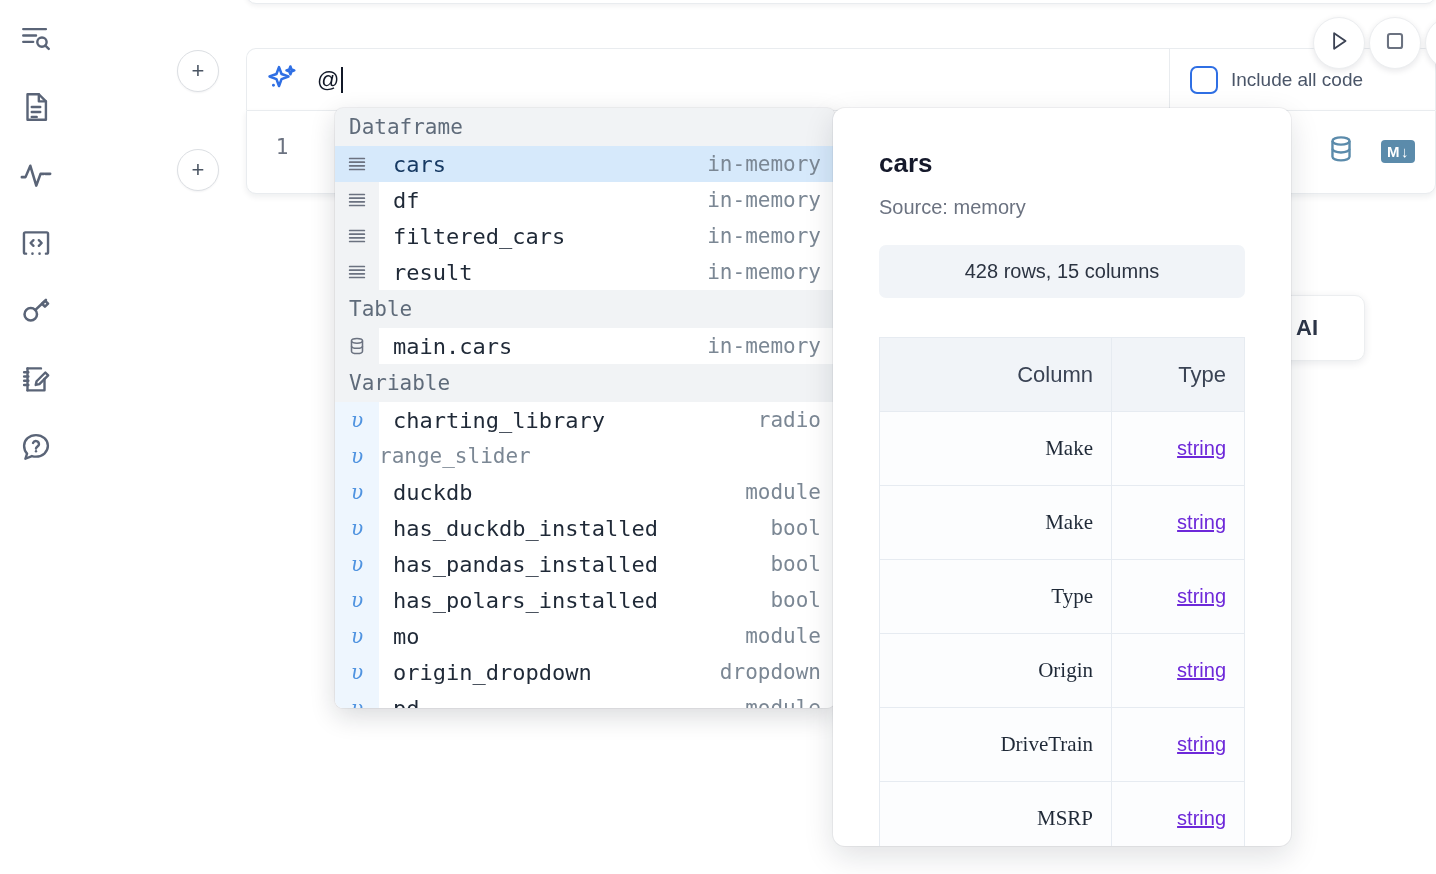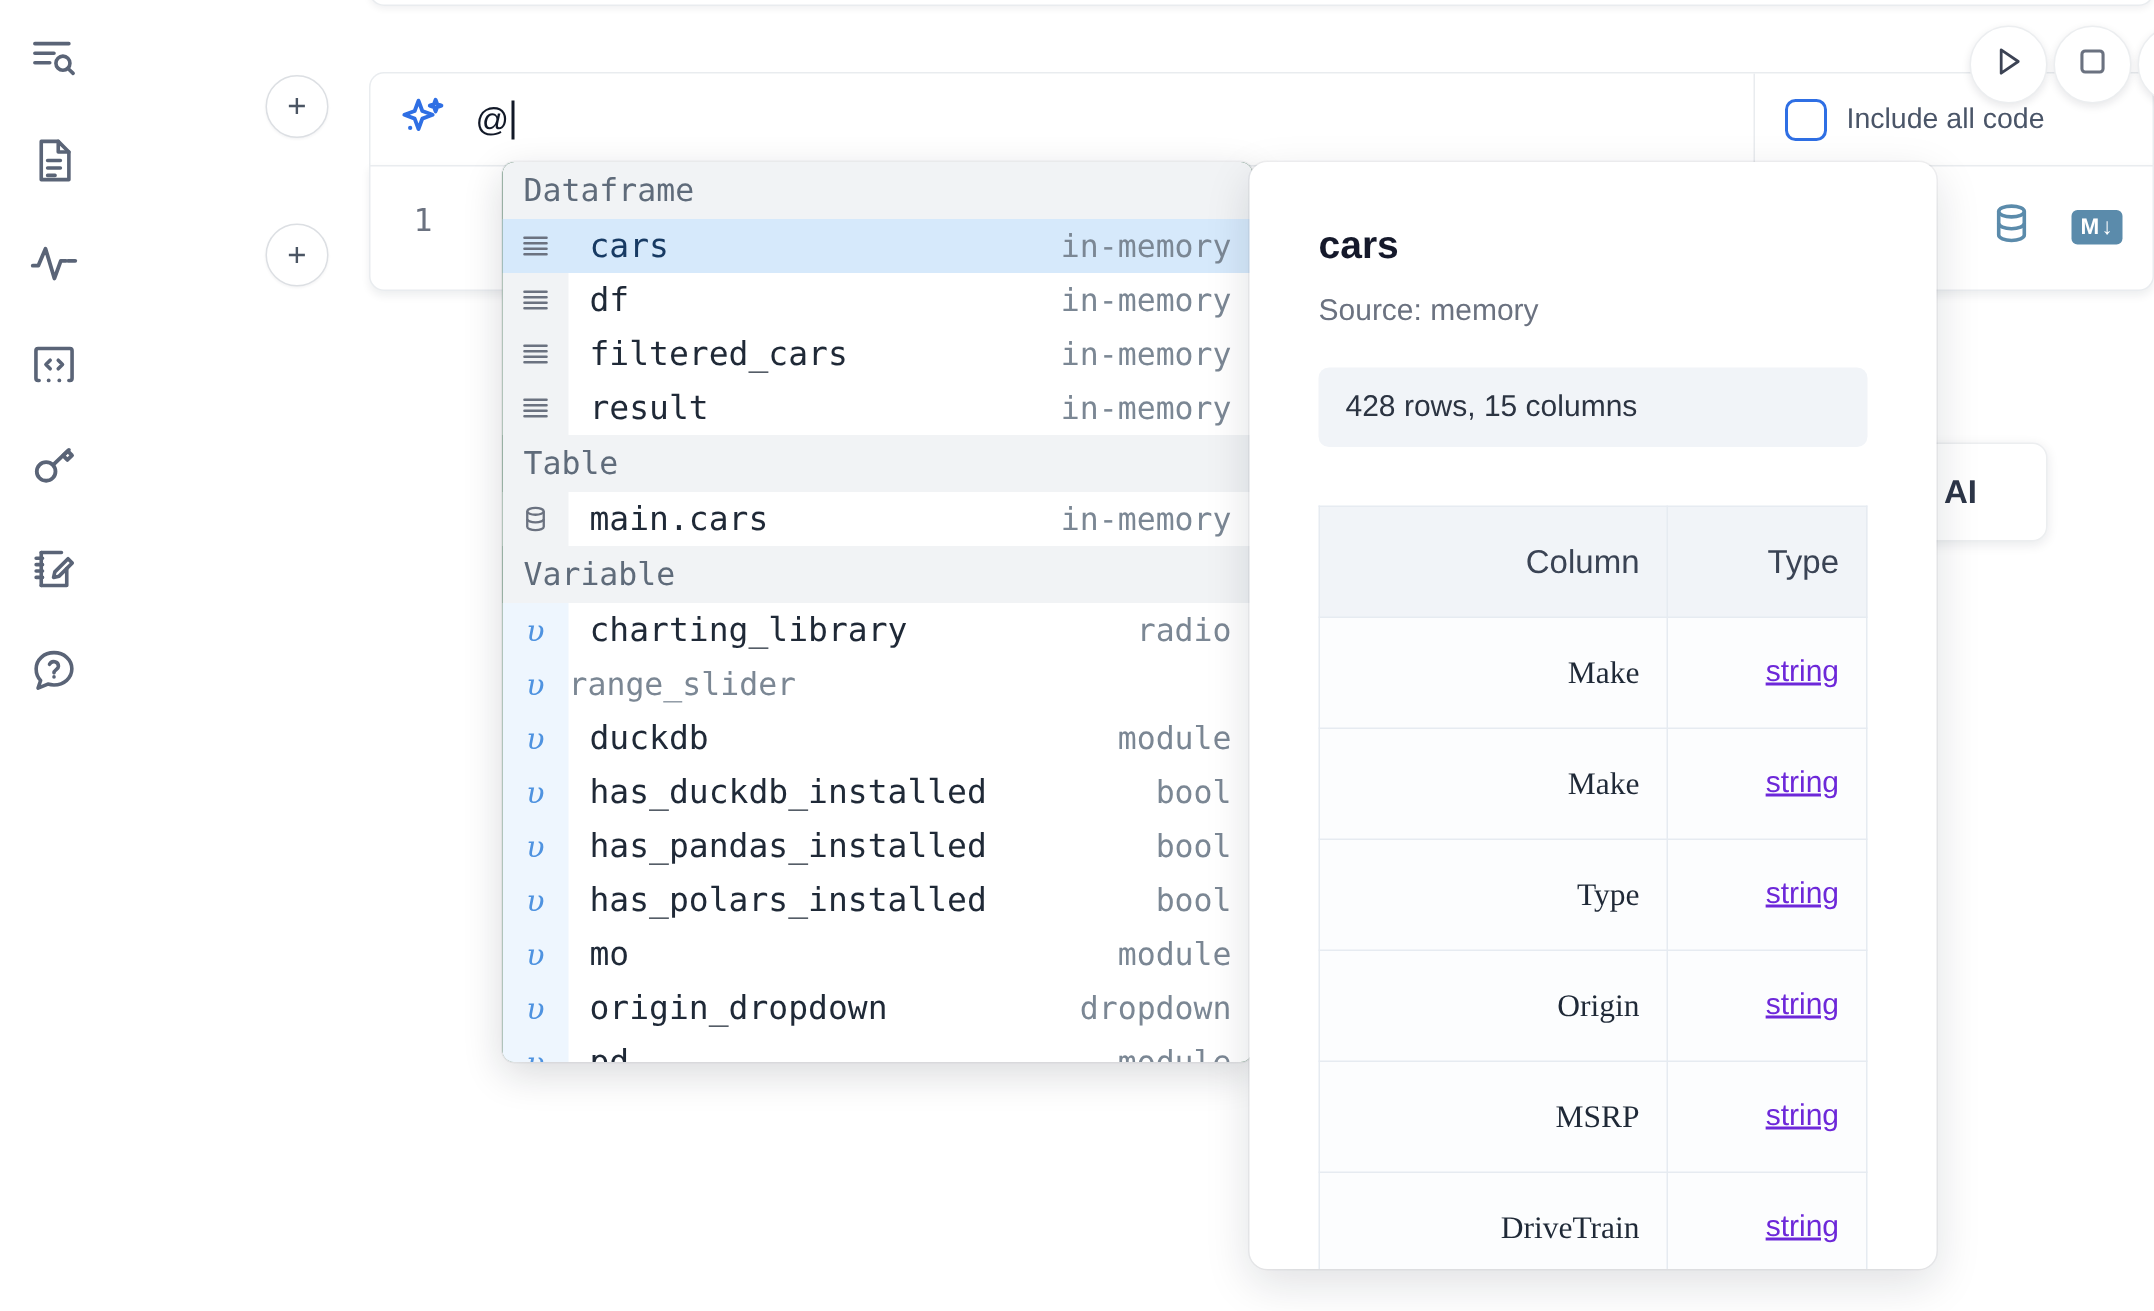--- a/index.html
+++ b/index.html
@@ -116,21 +116,21 @@
     background: #fff; border: 1px solid #eceef0; border-radius: 10px;
     box-shadow: 0 2px 8px rgba(16,24,40,.09);
     display: flex; align-items: center; justify-content: flex-end;
     padding-right: 46px;
     font-size: 22px; font-weight: bold; color: #2d3648;
   }
 
   
   .menu {
     position: absolute; left: 335px; top: 108px; width: 500px; height: 600px;
-    background: #14532d; border-radius: 8px; overflow: hidden;
+    background: #e5e5e5; border-radius: 8px; overflow: hidden;
     box-shadow: 0 8px 26px rgba(16,24,40,.16), 0 0 0 1px rgba(16,24,40,.05);
     z-index: 40;
   }
   .menu-group {
     background: #f1f3f5; color: #5f6b7a;
     font-family: "DejaVu Sans Mono", monospace; font-size: 21px;
     padding: 7px 0 7px 14px;
   }
   .menu-row {
     display: flex; align-items: center; height: 36px; background: #fff; cursor: pointer;
@@ -161,21 +161,21 @@
   .preview {
     position: absolute; left: 833px; top: 108px; width: 458px; height: 738px;
     background: #fff; border-radius: 12px; overflow: hidden;
     box-shadow: 0 10px 30px rgba(16,24,40,.13), 0 0 0 1px rgba(16,24,40,.05);
     z-index: 50; padding: 40px 46px 0 46px;
   }
   .pv-title { font-size: 26px; font-weight: bold; color: #15192b; }
   .pv-source { font-size: 20px; color: #6b7280; margin-top: 17px; }
   .pv-stats {
     margin-top: 26px; background: #f1f4f8; border-radius: 7px;
-    padding: 15px 18px; font-size: 20px; color: #2c3442;
+    padding: 15px 18px; font-size: 20px; color: #2c3442; text-align: center;
   }
   .pv-table { margin-top: 39px; width: 366px; border-collapse: collapse; }
   .pv-table th, .pv-table td {
     border: 1px solid #e6ebf1; text-align: right; padding: 5px 18px; height: 74px;
   }
   .pv-table th { background: #f1f4f8; font-weight: normal; font-size: 22px; color: #3a4354; }
   .pv-table td.col-name {
     font-family: Liberation Serif, serif; font-size: 21px; color: #1f2937;
     background: #fcfdfe; width: 232px;
   }
@@ -452,24 +452,24 @@
           </tr>
           <tr>
             <td class="col-name">Type</td>
             <td class="col-type">string</td>
           </tr>
           <tr>
             <td class="col-name">Origin</td>
             <td class="col-type">string</td>
           </tr>
           <tr>
+            <td class="col-name">DriveTrain</td>
+            <td class="col-type">string</td>
+          </tr>
+          <tr>
             <td class="col-name">MSRP</td>
-            <td class="col-type">string</td>
-          </tr>
-          <tr>
-            <td class="col-name">DriveTrain</td>
             <td class="col-type">string</td>
           </tr>
         </tbody>
     </table>
   </div>
 
 </div>
 
 </body></html>

